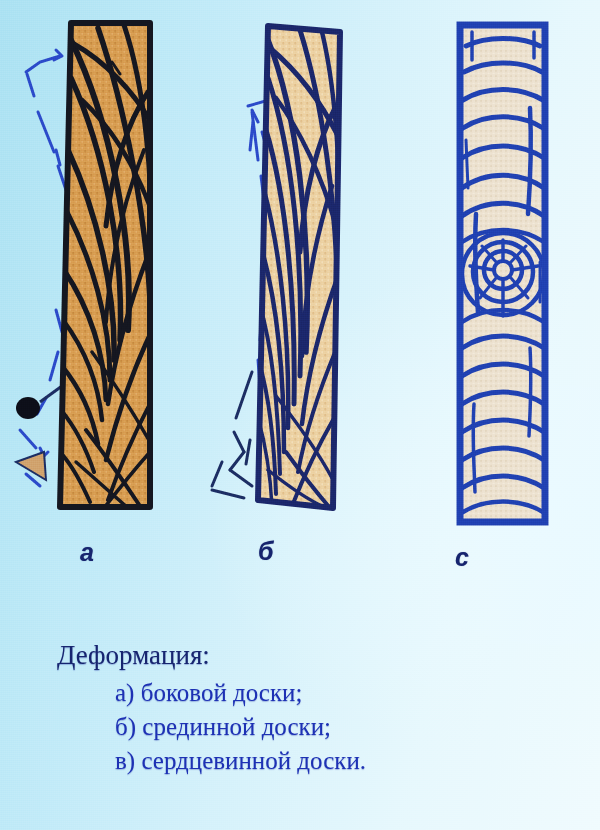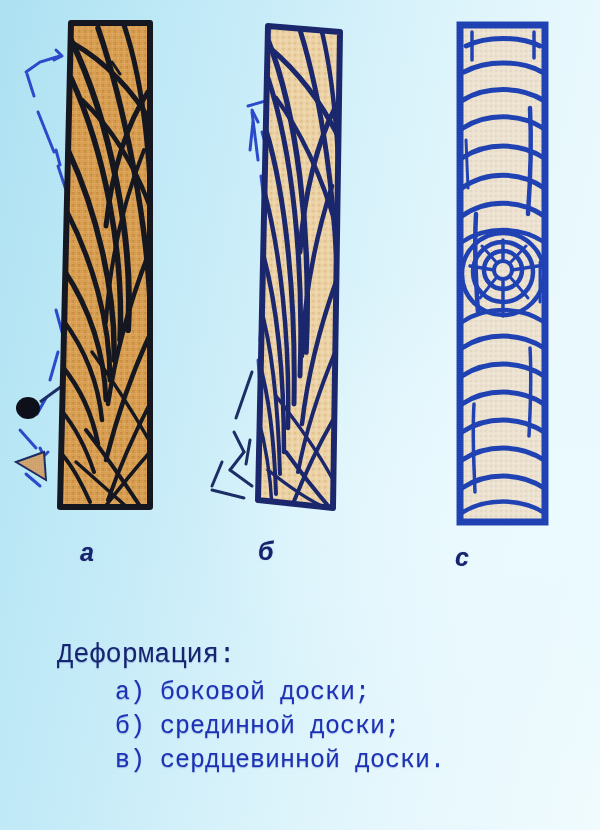--- a/index.html
+++ b/index.html
@@ -31,21 +31,21 @@
     font-size:25px;line-height:1;
     text-shadow:0 0 1px rgba(22,36,110,.45);
   }
   #lbl-a{left:80px;top:540px;}
   #lbl-b{left:258px;top:539px;}
   #lbl-c{left:455px;top:545px;}
 
   .cap{
     position:absolute;
     color:#1d31b4;
-    font-family:Liberation Mono, monospace;
+    font-family:Liberation Serif, serif;
     font-size:25px;line-height:1;
     white-space:nowrap;
     text-shadow:0 1px 1px rgba(20,40,160,.30);
   }
   #cap-title{left:57px;top:642px;font-size:27px;color:#17256f;}
   #cap-l1{left:115px;top:680px;text-align:right;}
   #cap-l2{left:115px;top:714px;}
   #cap-l3{left:115px;top:748px;}
 </style>
 </head>

